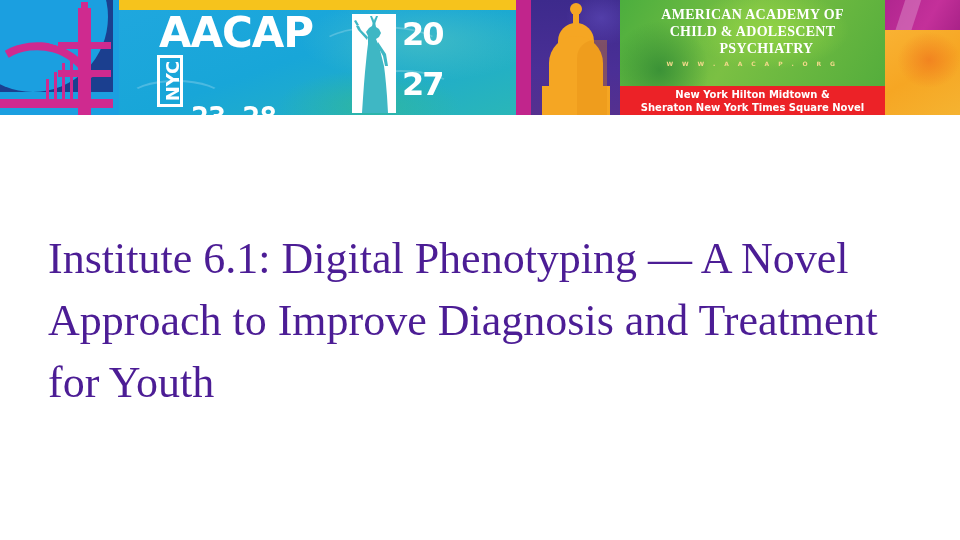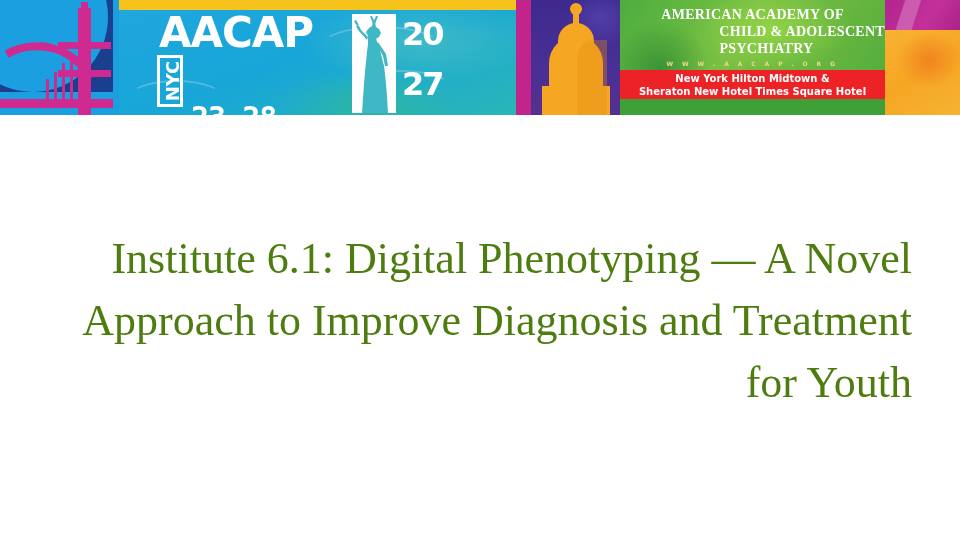--- a/index.html
+++ b/index.html
@@ -265,34 +265,34 @@
     position: absolute;
     left: 0; top: 6px;
     width: 265px;
     text-align: center;
     color: #ffffff;
     font-family: "Liberation Serif", serif;
     font-weight: bold;
   }
   .logo-line { display: block; white-space: nowrap; }
   #logo-l1 { font-size: 14px; line-height: 17px; letter-spacing: 0.3px; }
-  #logo-l2 { font-size: 14px; line-height: 17px; letter-spacing: 0.3px; text-align: right; }
+  #logo-l2 { font-size: 14px; line-height: 17px; letter-spacing: 0.3px; }
   #logo-l3 { font-size: 14px; line-height: 17px; letter-spacing: 0.3px; padding-left: 28px; }
   #logo-url {
     display: block;
     margin-top: 3px;
     font-family: "DejaVu Sans", sans-serif;
     font-size: 6px;
     font-weight: bold;
     letter-spacing: 3.4px;
     color: #f2d98a;
   }
   #hotel-band {
     position: absolute;
-    left: 0; top: 70px;
+    left: 0; top: 86px;
     width: 265px; height: 29px;
     background: #ec2227;
     padding-left: 41px;
   }
   #hotel-text {
     position: absolute;
     left: 0; top: 2px;
     width: 265px;
     text-align: center;
     color: #ffffff;
@@ -333,25 +333,25 @@
     width: 12px; height: 29px;
     background: #ec2227;
   }
 
   
   #title {
     position: absolute;
     left: 48px;
     top: 228px;
     width: 864px;
-    text-align: right;
+    text-align: left;
     font-family: "Liberation Serif", "DejaVu Serif", serif;
     font-size: 44px;
     line-height: 62px;
-    color: #4d7c0f;
+    color: #4c1d95;
     font-weight: normal;
     margin: 0;
   }
 </style>
 </head>
 <body>
 
 <div id="slide">
 
   <div id="banner">
@@ -423,21 +423,21 @@
       <div id="logo-wash"></div>
       <div id="logo-text">
         <span class="logo-line" id="logo-l1">AMERICAN ACADEMY OF</span>
         <span class="logo-line" id="logo-l2">CHILD &amp; ADOLESCENT</span>
         <span class="logo-line" id="logo-l3">PSYCHIATRY</span>
         <span id="logo-url">W W W . A A C A P . O R G</span>
       </div>
       <div id="hotel-band">
         <div id="hotel-text">
           <span class="hotel-line">New York Hilton Midtown &amp;</span>
-          <span class="hotel-line">Sheraton New Hotel Times Square Hotel</span>
+          <span class="hotel-line">Sheraton New York Times Square Novel</span>
         </div>
       </div>
     </div>
 
     <div class="panel" id="panel-blocks">
       <div id="block-green-edge"></div>
       <div id="block-red-edge"></div>
       <div id="block-magenta">
         <div id="block-magenta-streak"></div>
       </div>

